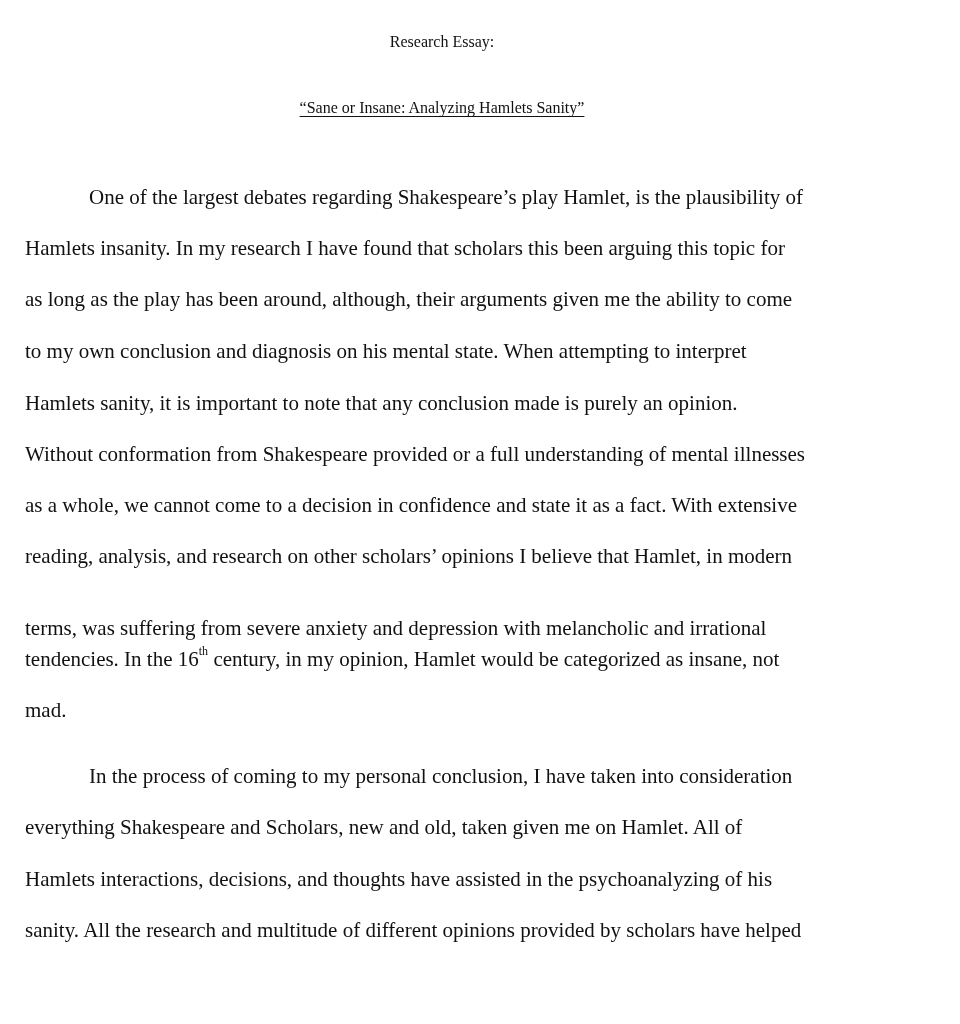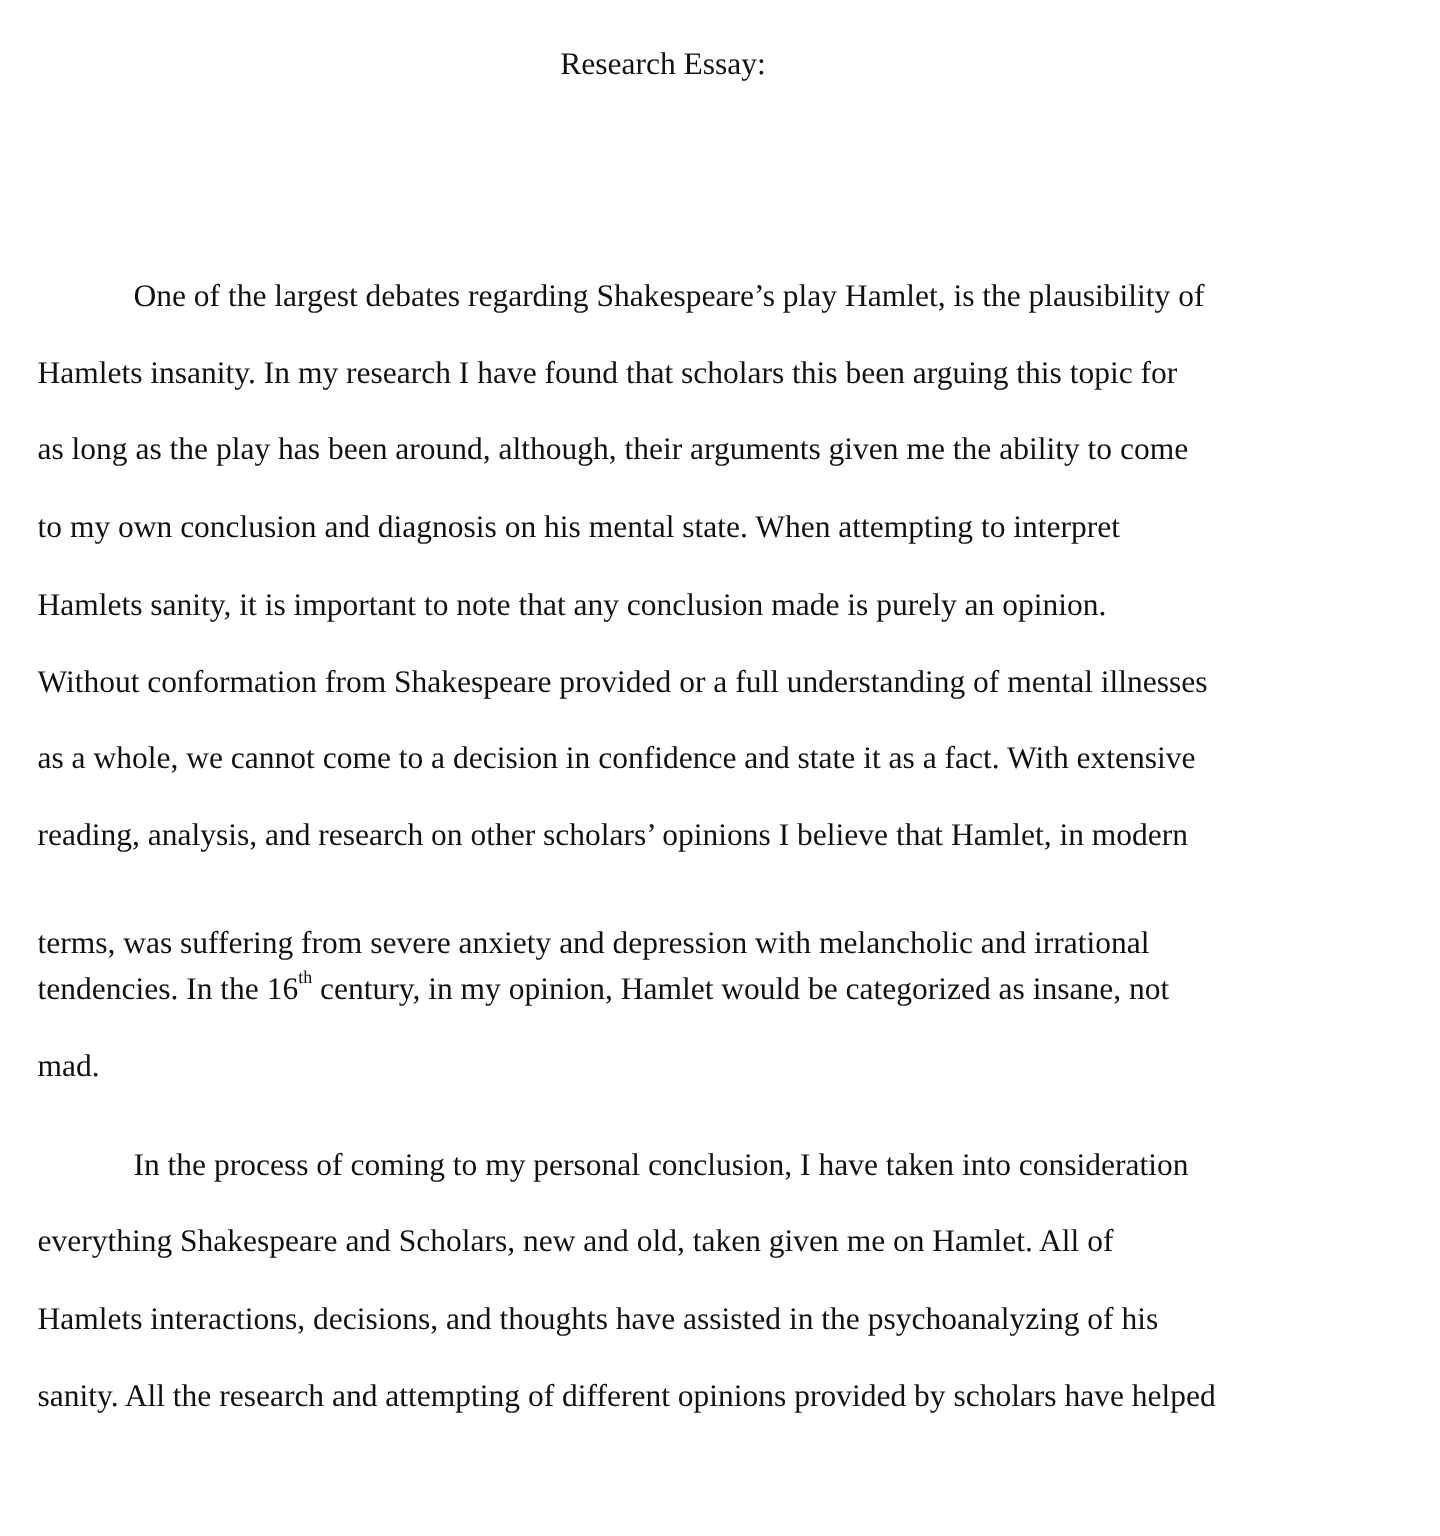--- a/index.html
+++ b/index.html
@@ -18,21 +18,21 @@
     .page {
       position: absolute;
       left: 0; top: 0;
       width: 960px; height: 1024px;
     }
     .heading {
       position: absolute;
       left: 0;
       width: 884px;
       text-align: center;
-      font-size: 21px;
+      font-size: 16px;
       line-height: 24px;
       white-space: nowrap;
     }
     .heading.label { top: 30px; }
     .heading.title { top: 96px; text-decoration: underline; text-underline-offset: 3px; text-decoration-thickness: 1px; }
     .line {
       position: absolute;
       left: 25px;
       font-size: 21px;
       line-height: 24px;
@@ -46,35 +46,36 @@
       position: relative;
       top: -3px;
     }
   </style>
 </head>
 <body>
 
 <div class="page">
 
   <div class="heading label">Research Essay:</div>
+  <div class="heading title">“Sane or Insane: Analyzing Hamlets Sanity”</div>
 
   <div>
     <div class="line indent" style="top:161px">One of the largest debates regarding Shakespeare’s play Hamlet, is the plausibility of</div>
     <div class="line" style="top:212px">Hamlets insanity. In my research I have found that scholars this been arguing this topic for</div>
     <div class="line" style="top:263px">as long as the play has been around, although, their arguments given me the ability to come</div>
     <div class="line" style="top:315px">to my own conclusion and diagnosis on his mental state. When attempting to interpret</div>
     <div class="line" style="top:367px">Hamlets sanity, it is important to note that any conclusion made is purely an opinion.</div>
     <div class="line" style="top:418px">Without conformation from Shakespeare provided or a full understanding of mental illnesses</div>
     <div class="line" style="top:469px">as a whole, we cannot come to a decision in confidence and state it as a fact. With extensive</div>
     <div class="line" style="top:520px">reading, analysis, and research on other scholars’ opinions I believe that Hamlet, in modern</div>
     <div class="line" style="top:592px">terms, was suffering from severe anxiety and depression with melancholic and irrational</div>
     <div class="line" style="top:623px"><span>tendencies. In the 16</span><sup>th</sup><span> century, in my opinion, Hamlet would be categorized as insane, not</span></div>
     <div class="line" style="top:674px">mad.</div>
   </div>
 
   <div>
     <div class="line indent" style="top:740px">In the process of coming to my personal conclusion, I have taken into consideration</div>
     <div class="line" style="top:791px">everything Shakespeare and Scholars, new and old, taken given me on Hamlet. All of</div>
     <div class="line" style="top:843px">Hamlets interactions, decisions, and thoughts have assisted in the psychoanalyzing of his</div>
-    <div class="line" style="top:894px">sanity. All the research and attempting of different opinions provided by scholars have helped</div>
+    <div class="line" style="top:894px">sanity. All the research and multitude of different opinions provided by scholars have helped</div>
   </div>
 
 </div>
 
 </body></html>

